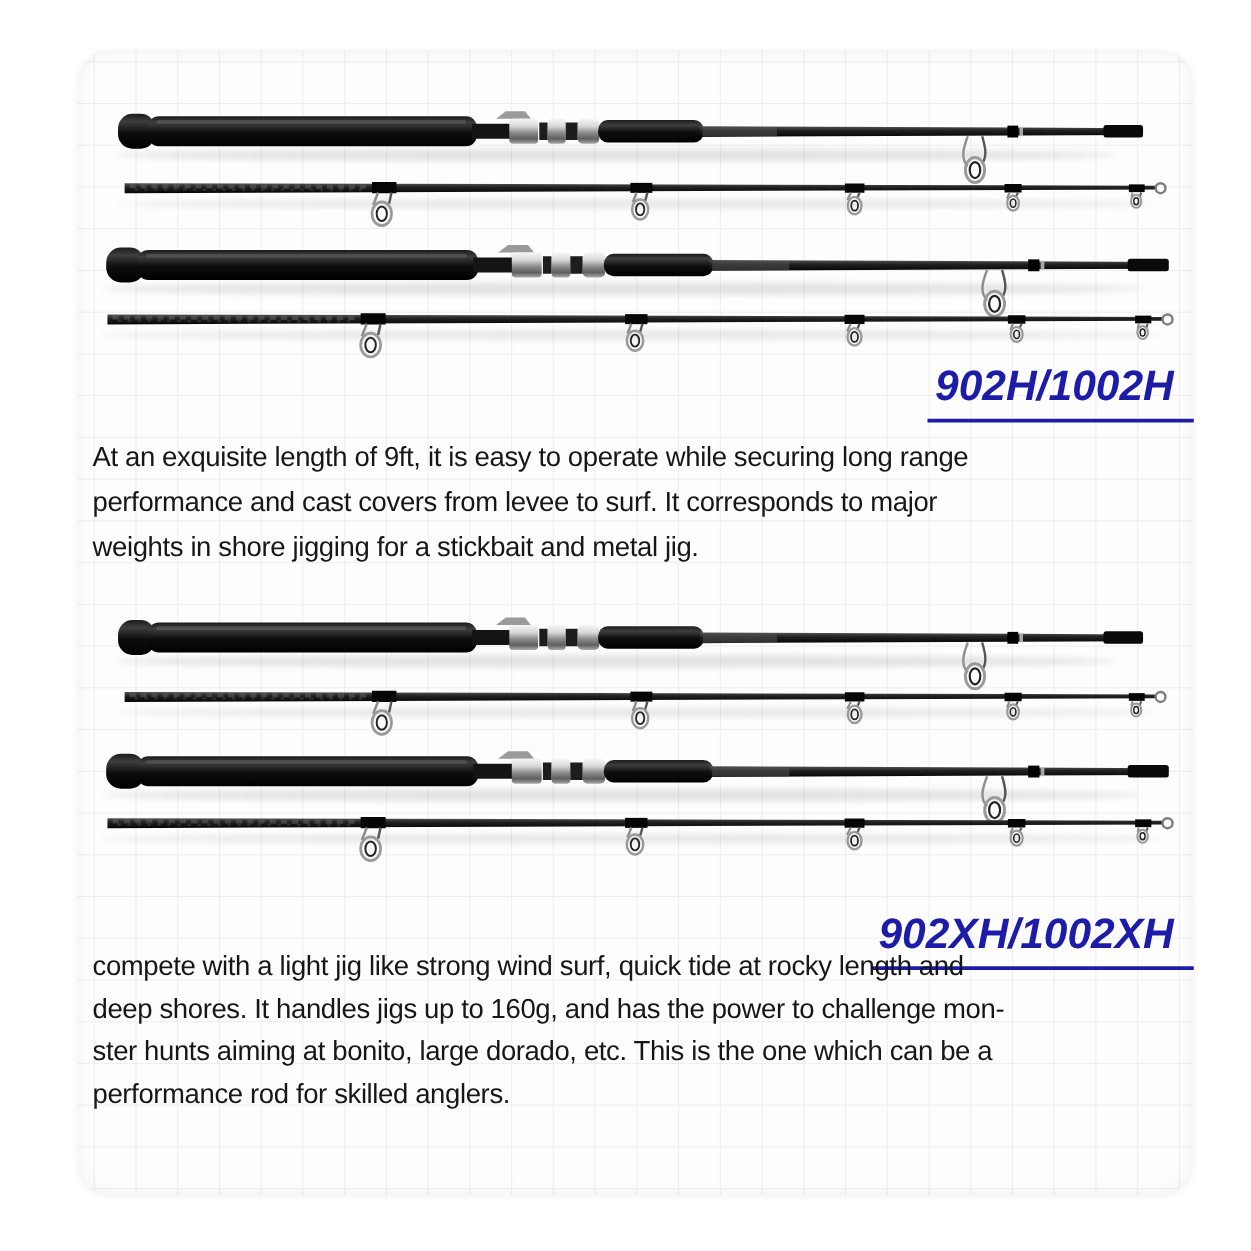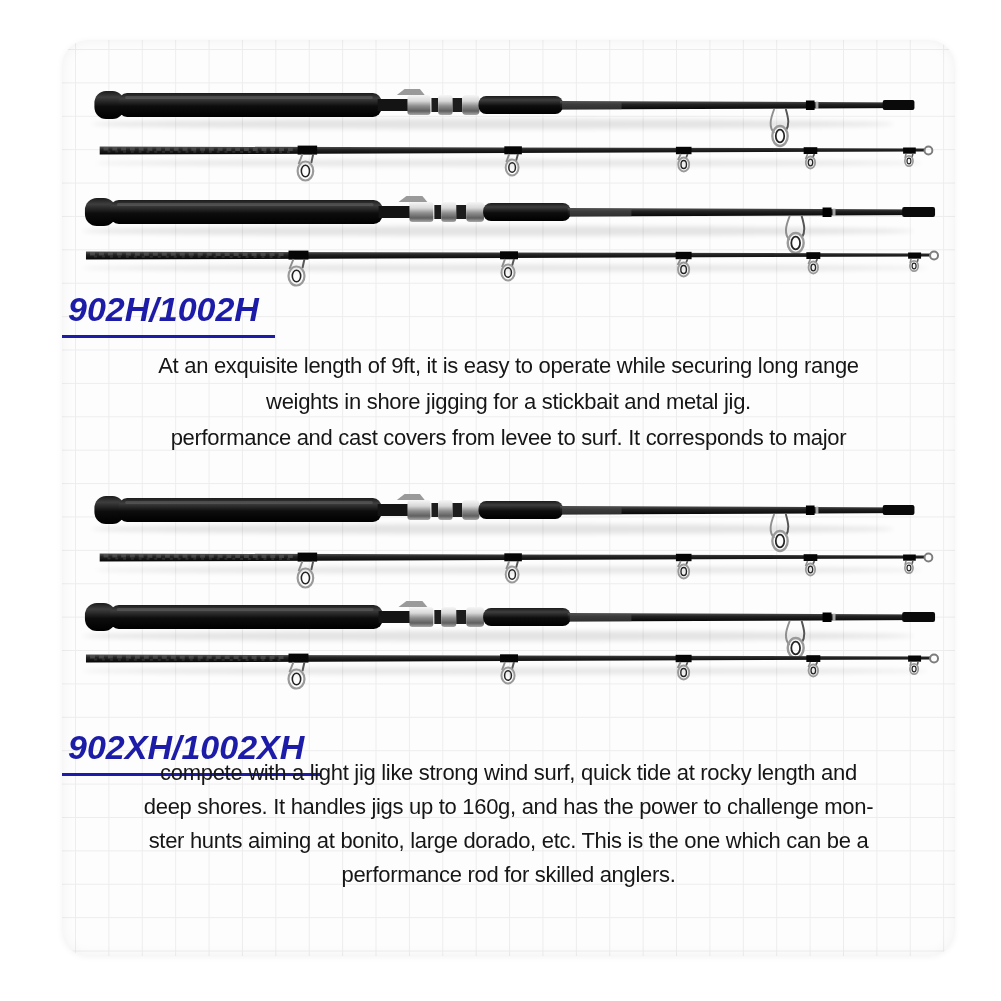--- a/index.html
+++ b/index.html
@@ -7,24 +7,24 @@
         font-family:"Liberation Sans",sans-serif;}
   .card{position:absolute;left:62px;top:40px;width:893px;height:916px;border-radius:26px;
         background-color:#fdfdfd;
         background-image:linear-gradient(#ededed 1px,transparent 1px),
                          linear-gradient(90deg,#ededed 1px,transparent 1px);
         background-size:33.4px 33.4px;background-position:13px 9px;
         box-shadow:inset 0 0 14px rgba(0,0,0,0.05),0 1px 6px rgba(0,0,0,0.05);}
   .block{position:absolute;inset:0;}
   .rod{position:absolute;display:block;}
   .defs-svg{position:absolute;width:0;height:0;}
-  .heading{position:absolute;left:0;right:0;text-align:left;
+  .heading{position:absolute;left:0;right:0;text-align:right;
            font-size:34px;font-weight:bold;font-style:italic;color:#1c1ca8;letter-spacing:0px;}
   .heading-text{display:inline-block;border-bottom:3px solid #1c1ca8;padding:0 16px 6px 6px;}
-  .para{position:absolute;left:0;right:0;text-align:center;color:#161616;
+  .para{position:absolute;left:12px;right:0;color:#161616;
         font-size:22px;letter-spacing:-0.3px;}
   .para-1 .pline{line-height:36px;white-space:nowrap;}
   .para-2 .pline{line-height:34px;white-space:nowrap;}
 </style>
 </head>
 <body>
 
 <div class="page">
   <div class="card">
 
@@ -136,22 +136,22 @@
       <svg class="rod" style="left:12px;top:203px" width="878" height="60" viewBox="0 0 880 60" preserveAspectRatio="none">
         <use href="#rodTip"></use>
         </svg>
 
       <div class="heading" style="top:250px">
         <span class="heading-text">902H/1002H</span>
       </div>
 
       <div class="para para-1" style="top:308px">
         <div class="pline">At an exquisite length of 9ft, it is easy to operate while securing long range</div>
+        <div class="pline">performance and cast covers from levee to surf. It corresponds to major</div>
         <div class="pline">weights in shore jigging for a stickbait and metal jig.</div>
-        <div class="pline">performance and cast covers from levee to surf. It corresponds to major</div>
       </div>
     </div>
 
     <div class="block">
       <svg class="rod" style="left:18px;top:440px" width="845" height="100" viewBox="0 0 880 100" preserveAspectRatio="none">
         <use href="#rodButt"></use>
         </svg>
       <svg class="rod" style="left:26px;top:505px" width="858" height="60" viewBox="0 0 880 60" preserveAspectRatio="none">
         <use href="#rodTip"></use>
         </svg>

